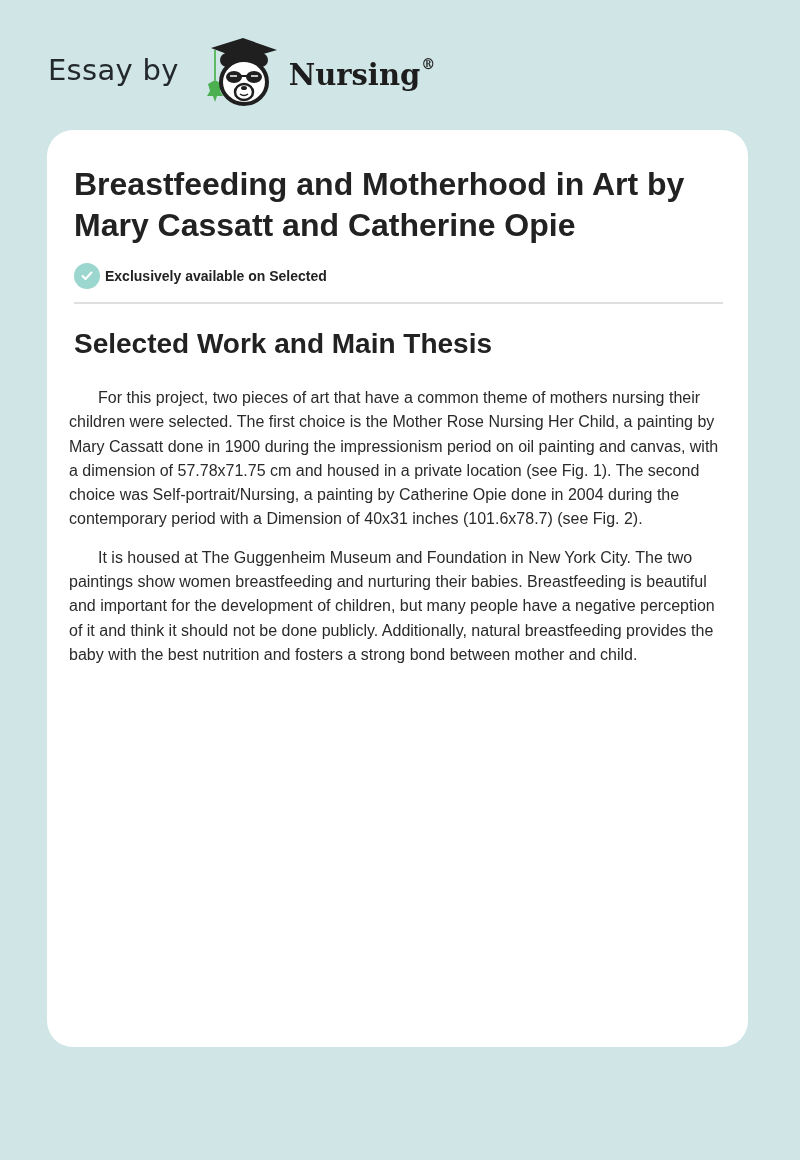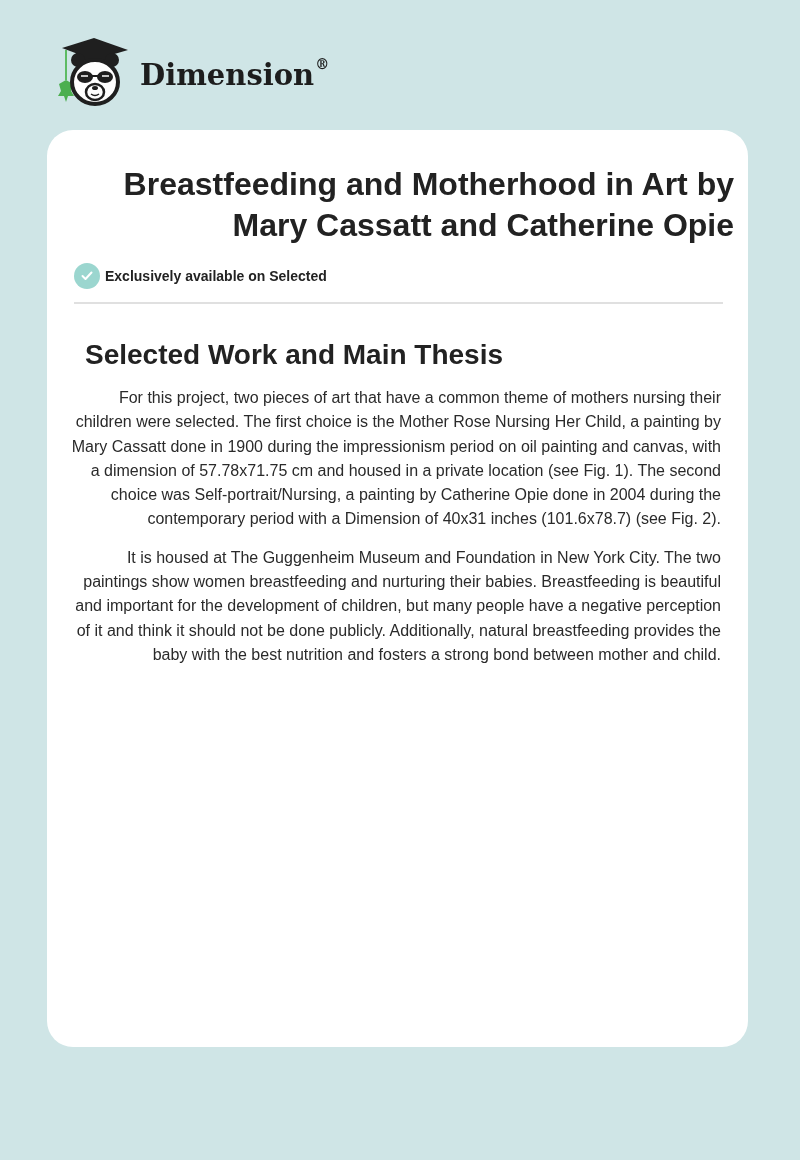--- a/index.html
+++ b/index.html
@@ -50,21 +50,20 @@
       margin-left: 1px;
     }
     .card {
       position: absolute;
       left: 47px;
       top: 130px;
       width: 701px;
       height: 917px;
       background: #ffffff;
       border-radius: 26px;
-      text-align: right;
     }
     .title {
       position: absolute;
       left: 27px;
       top: 34px;
       width: 660px;
       margin: 0;
       font-size: 32px;
       line-height: 41px;
       font-weight: bold;
@@ -97,21 +96,21 @@
       left: 27px;
       top: 172px;
       width: 649px;
       height: 2px;
       background: #e0e0e0;
     }
     .section-heading {
       position: absolute;
       left: 27px;
       top: 196px;
-      margin: 11px;
+      margin: 0;
       font-size: 28px;
       line-height: 36px;
       font-weight: bold;
       color: #222222;
     }
     .body-text {
       position: absolute;
       left: 22px;
       top: 256px;
       width: 652px;
@@ -121,20 +120,21 @@
       font-size: 16px;
       line-height: 24.3px;
       color: #2a2a2a;
       text-indent: 29px;
     }
   </style>
 </head>
 <body>
 
 <div class="header">
+  <span class="essay-by">Essay by</span>
   <svg class="logo-icon" viewBox="0 0 88 72">
 
     <polygon points="14,12 46,2 80,14 46,24" fill="#1f1f1f"></polygon>
     <rect x="28" y="14" width="36" height="10" fill="#1f1f1f"></rect>
 
     <line x1="18" y1="14" x2="18" y2="44" stroke="#5dbb63" stroke-width="2"></line>
 
     <path d="M18 44 L11 48 L13 55 L10 60 L16 60 L18 66 L20 60 L26 60 L23 55 L25 48 Z" fill="#4caf50"></path>
 
     <circle cx="30" cy="24" r="7" fill="#1f1f1f"></circle>
@@ -145,21 +145,21 @@
     <ellipse cx="37" cy="41" rx="8" ry="6" fill="#1f1f1f"></ellipse>
     <ellipse cx="57" cy="41" rx="8" ry="6" fill="#1f1f1f"></ellipse>
     <line x1="44" y1="40" x2="50" y2="40" stroke="#1f1f1f" stroke-width="2"></line>
     <line x1="33" y1="40" x2="40" y2="40" stroke="#ffffff" stroke-width="1.5"></line>
     <line x1="54" y1="40" x2="61" y2="40" stroke="#ffffff" stroke-width="1.5"></line>
 
     <ellipse cx="47" cy="56" rx="9" ry="8" fill="#ffffff" stroke="#1f1f1f" stroke-width="2.5"></ellipse>
     <ellipse cx="47" cy="52" rx="3" ry="2" fill="#1f1f1f"></ellipse>
     <path d="M43 58 Q47 61 51 58" stroke="#1f1f1f" stroke-width="1.5" fill="none"></path>
   </svg>
-  <span class="brand"><span>Dimension</span><sup>®</sup></span>
+  <span class="brand"><span>Nursing</span><sup>®</sup></span>
 </div>
 
 <div class="card">
   <h1 class="title">Breastfeeding and Motherhood in Art by Mary Cassatt and Catherine Opie</h1>
 
   <div class="exclusive">
     <span class="check">
       <svg width="12" height="10" viewBox="0 0 12 10">
         <path d="M1.5 5 L4.5 8 L10.5 1.5" stroke="#ffffff" stroke-width="2" fill="none" stroke-linecap="round" stroke-linejoin="round"></path>
       </svg>

